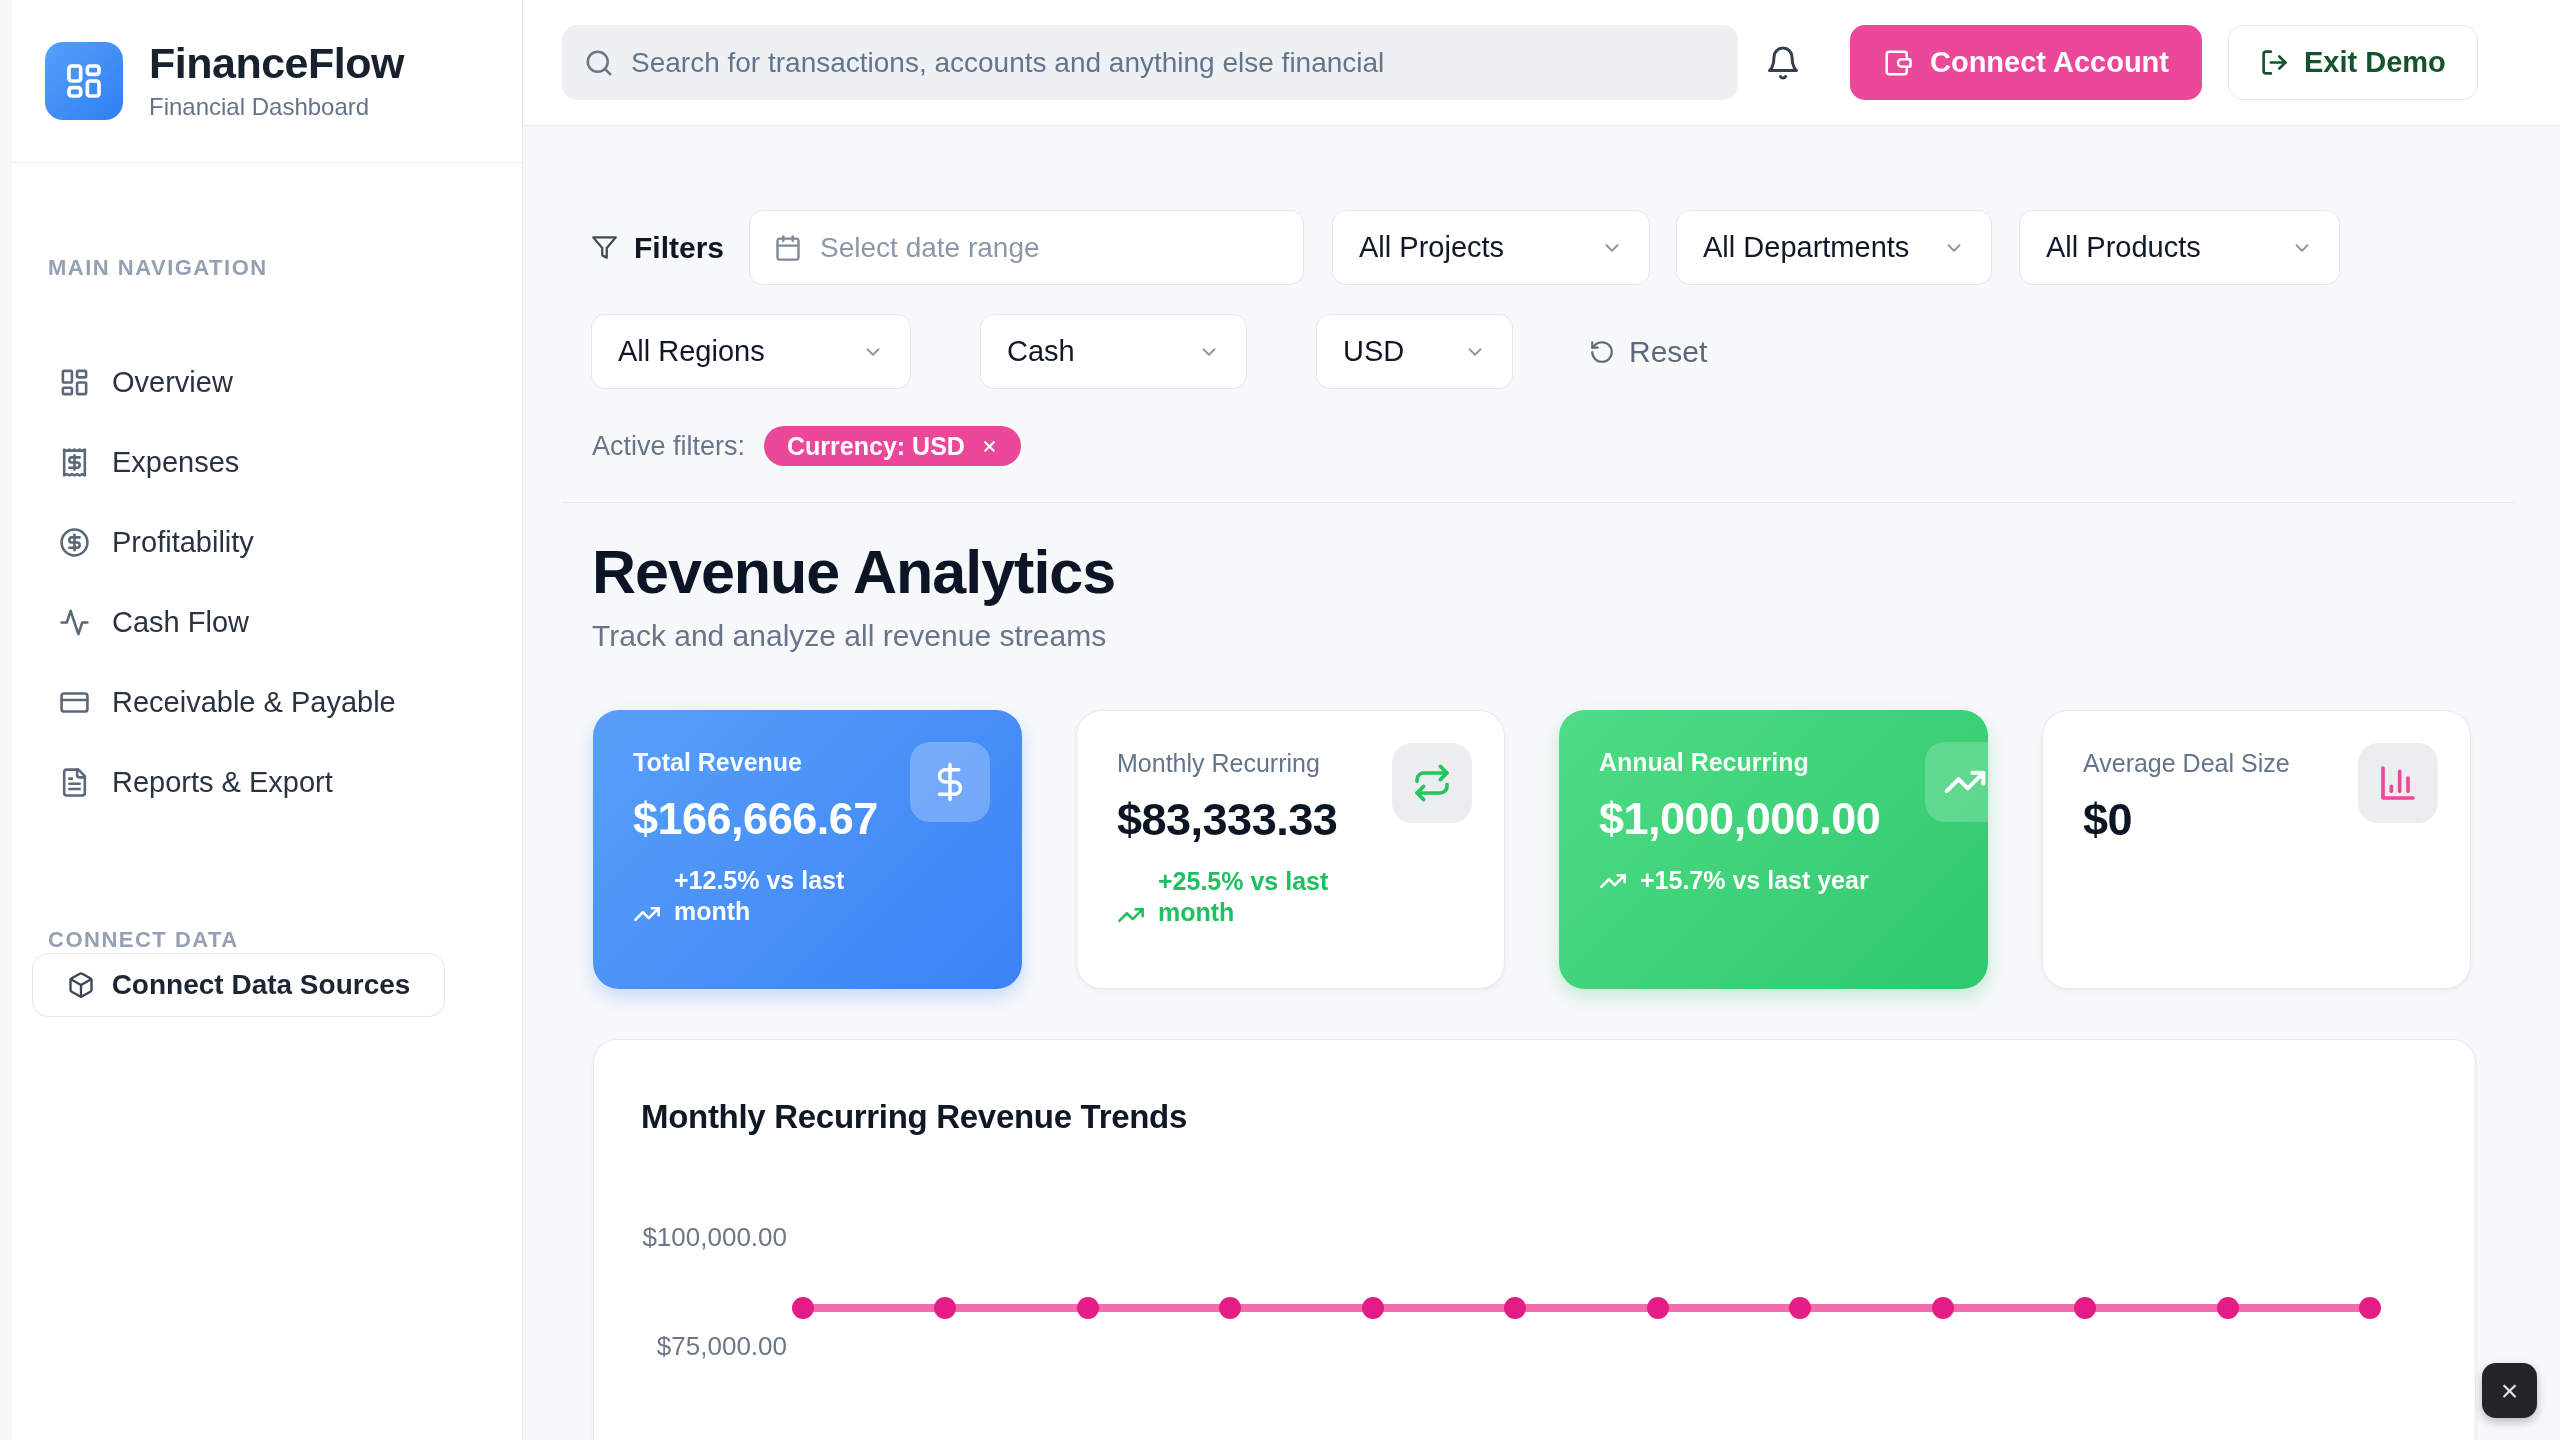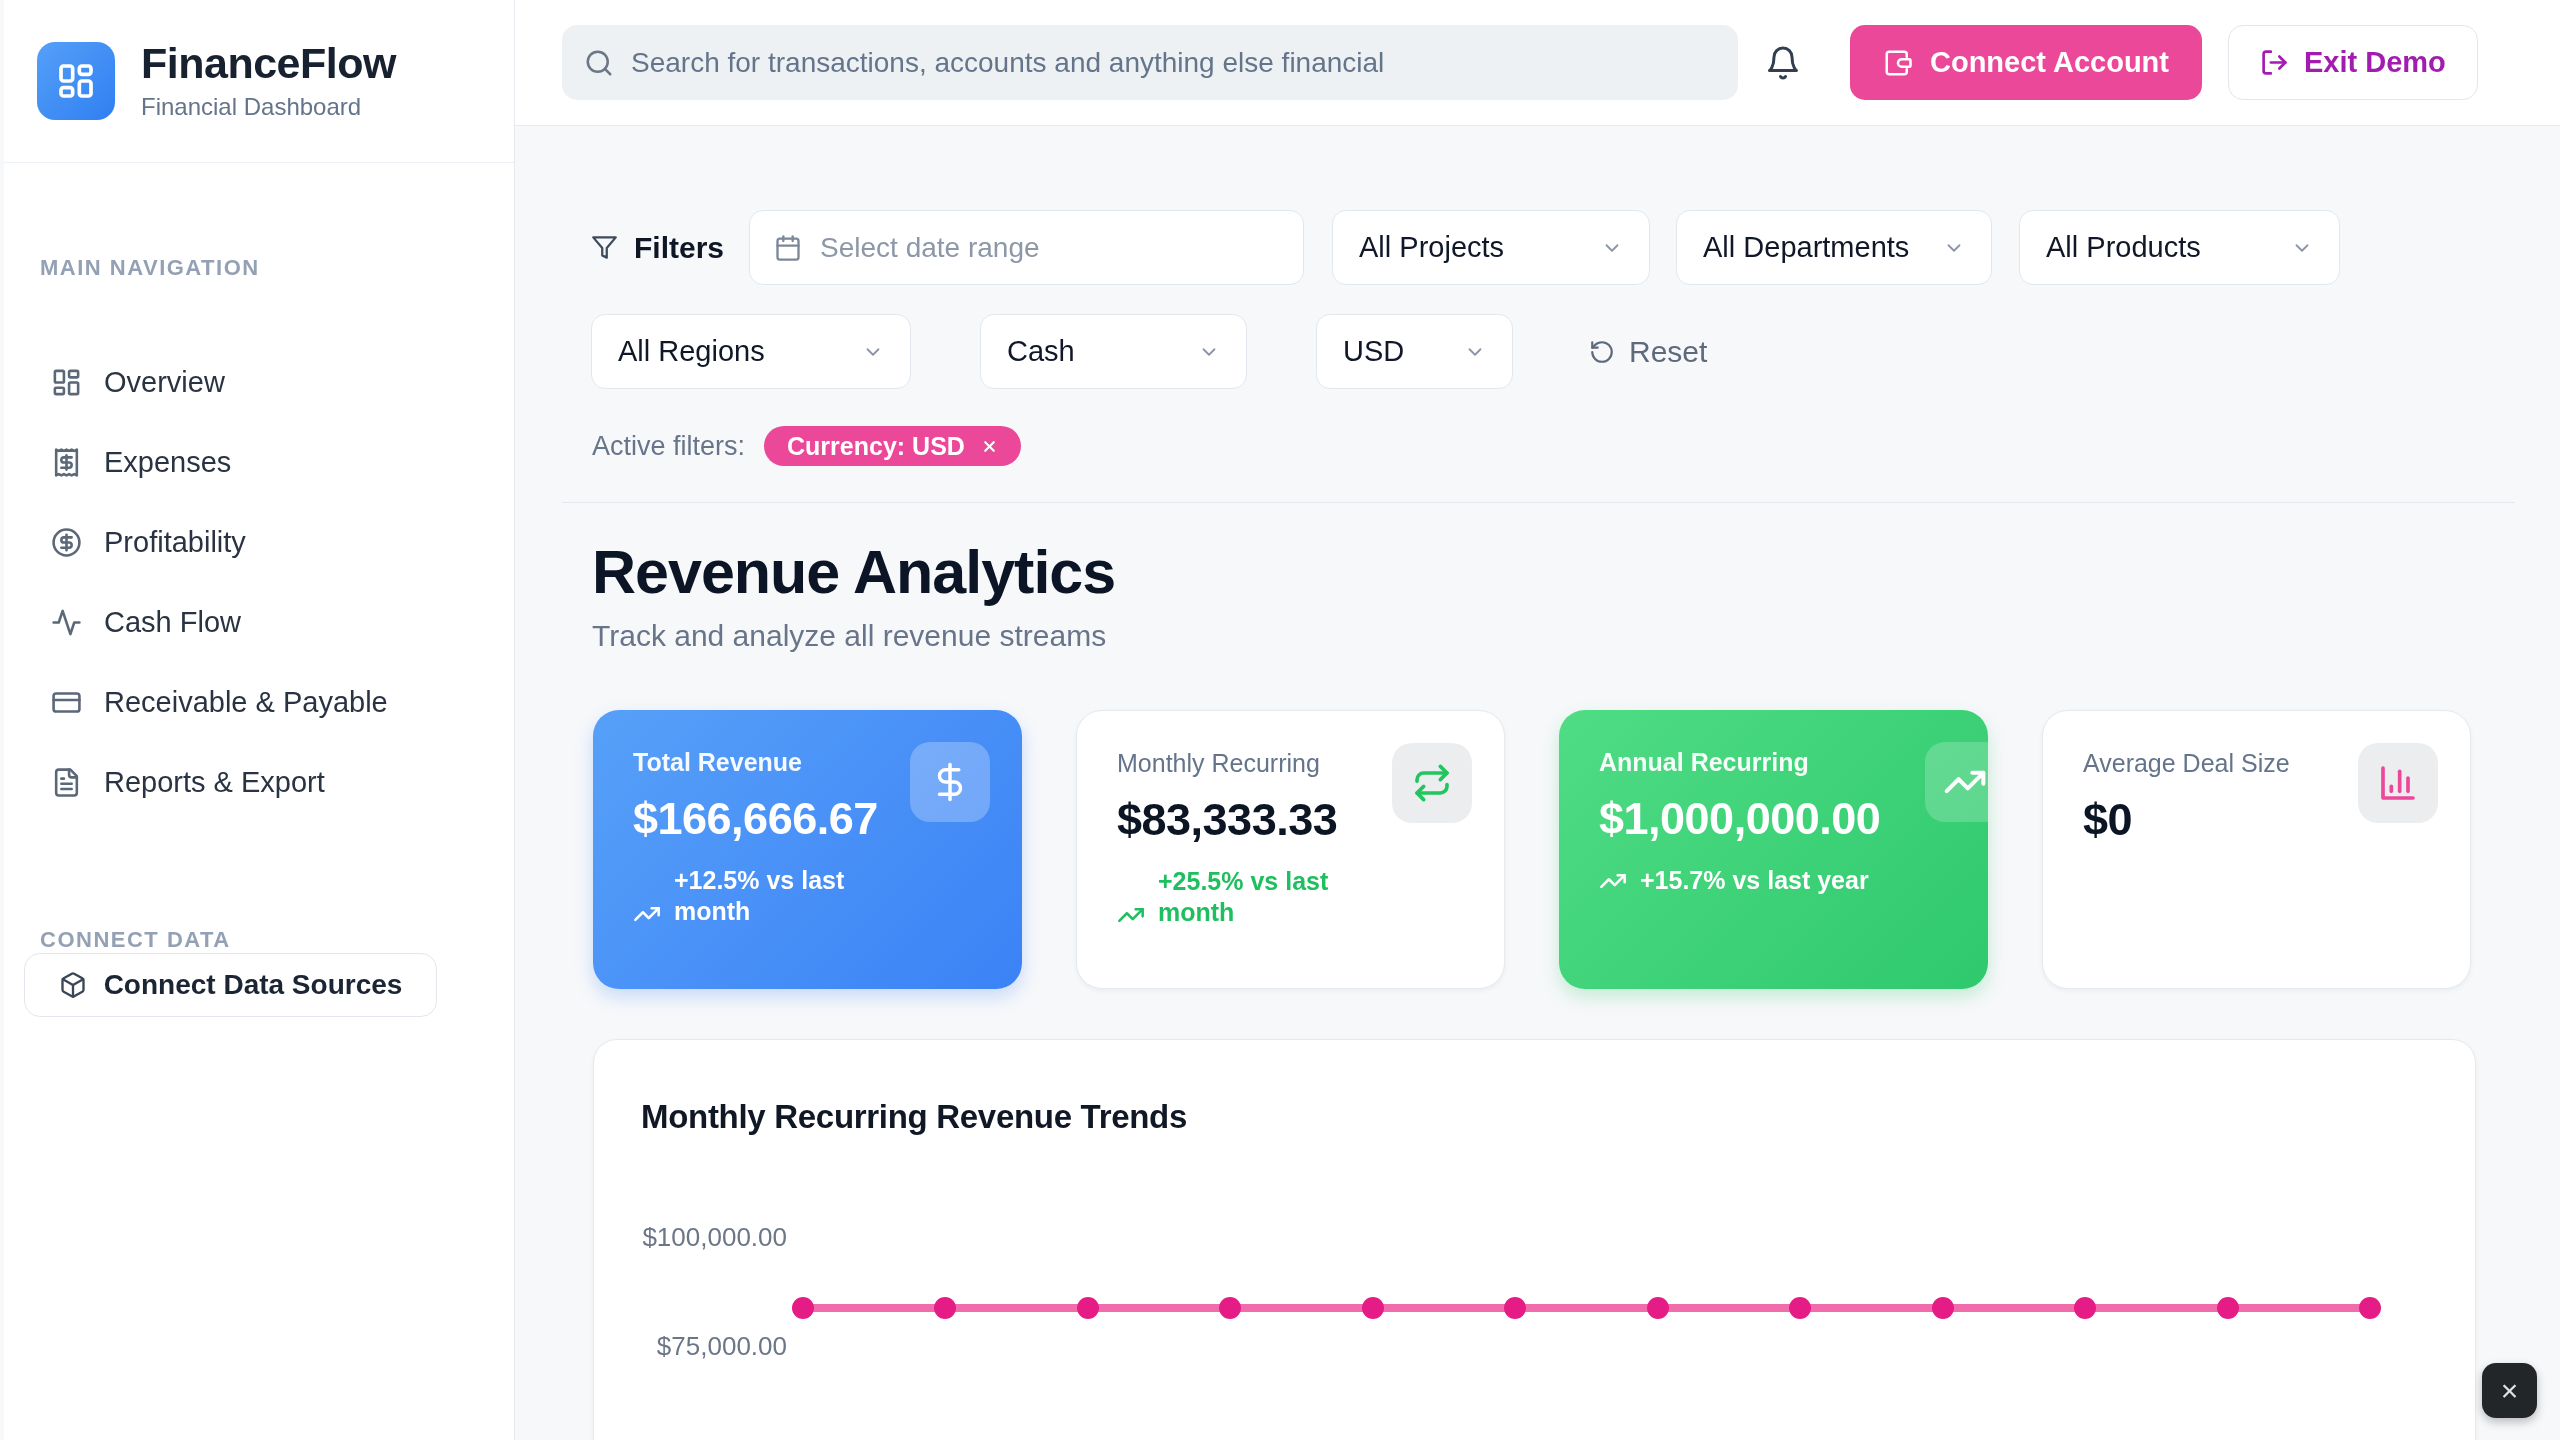--- a/index.html
+++ b/index.html
@@ -1,21 +1,21 @@
 <!DOCTYPE html>
 <html><head>
 <meta charset="utf-8">
 <style>
   * { box-sizing: border-box; margin: 0; padding: 0; }
   html,body { width:2560px; height:1440px; overflow:hidden; }
   body { font-family:"Liberation Sans", sans-serif; background:#f7f8fa; color:#0f1a2a; position:relative; }
   svg { display:block; }
 
   
-  .sidebar { position:fixed; left:4px; top:0; width:511px; height:1440px; background:#fff; border-right:1px solid #e6eaef; z-index:5; }
+  .sidebar { position:fixed; left:12px; top:0; width:511px; height:1440px; background:#fff; border-right:1px solid #e6eaef; z-index:5; }
   .logo-row { height:163px; border-bottom:1px solid #edf0f4; display:flex; align-items:center; padding:0 33px; gap:26px; }
   .logo-badge { width:78px; height:78px; border-radius:18px; background:linear-gradient(135deg,#55a0f8,#2f7ff2); display:flex; align-items:center; justify-content:center; flex:none; }
   .brand-name { font-size:43px; font-weight:800; color:#18212f; letter-spacing:-0.5px; line-height:1.05; }
   .brand-sub { font-size:24px; color:#64748b; margin-top:6px; }
   .nav-wrap { padding:0 20px; }
   .section-label { font-size:22px; font-weight:700; color:#94a0b3; letter-spacing:1.5px; margin-left:16px; }
   .lbl-main { margin-top:92px; margin-bottom:72px; }
   .lbl-connect { margin-top:116px; }
   .nav-item { height:58px; margin-bottom:22px; display:flex; align-items:center; gap:22px; padding:0 27px; border-radius:14px; font-size:29px; font-weight:500; color:#2a3342; cursor:pointer; }
   .nav-item .nico { color:#5b6878; flex:none; }
@@ -25,21 +25,21 @@
   .connect-btn .cico { color:#3a4656; }
 
   
   .topbar { position:fixed; left:511px; right:0; top:0; height:126px; background:#fff; border-bottom:1px solid #e6eaef; display:flex; align-items:center; padding-left:51px; padding-right:50px; z-index:4; }
   .search-box { width:1176px; height:75px; border-radius:15px; background:#eef1f4; display:flex; align-items:center; padding:0 22px; gap:17px; flex:none; }
   .search-box .sico { color:#6b7687; flex:none; }
   .search-box input { flex:1; border:none; outline:none; background:transparent; font-family:inherit; font-size:28px; color:#111827; }
   .search-box input::placeholder { color:#64748b; }
   .bell-btn { margin-left:27px; margin-right:49px; background:none; border:none; cursor:pointer; color:#333e4e; }
   .cta-pink { height:75px; padding:0 33px; border-radius:15px; border:none; background:#ec4899; color:#fff; font-family:inherit; font-size:29px; font-weight:700; display:flex; align-items:center; gap:17px; cursor:pointer; }
-  .cta-exit { margin-left:26px; height:75px; padding:0 31px; border-radius:15px; background:#fff; border:1.5px solid #e2e7ee; color:#a21caf; font-family:inherit; font-size:29px; font-weight:700; display:flex; align-items:center; gap:15px; cursor:pointer; }
+  .cta-exit { margin-left:26px; height:75px; padding:0 31px; border-radius:15px; background:#fff; border:1.5px solid #e2e7ee; color:#14532d; font-family:inherit; font-size:29px; font-weight:700; display:flex; align-items:center; gap:15px; cursor:pointer; }
 
   
   .main { position:absolute; left:511px; top:126px; right:0; bottom:0; padding:84px 45px 0 51px; overflow:hidden; }
   .frow { display:flex; align-items:center; }
   .filters-label { display:flex; align-items:center; gap:16px; margin-left:29px; }
   .filters-label .fico { color:#3f4a5a; }
   .filters-label span { font-size:30px; font-weight:700; color:#0f1726; }
   .date-field { margin-left:25px; width:555px; height:75px; border-radius:14px; border:1px solid #e2e7ee; background:#fff; display:flex; align-items:center; padding:0 24px; gap:18px; cursor:text; }
   .date-field .dico { color:#7c8798; flex:none; }
   .date-field span { font-size:28px; color:#8c97a8; }

